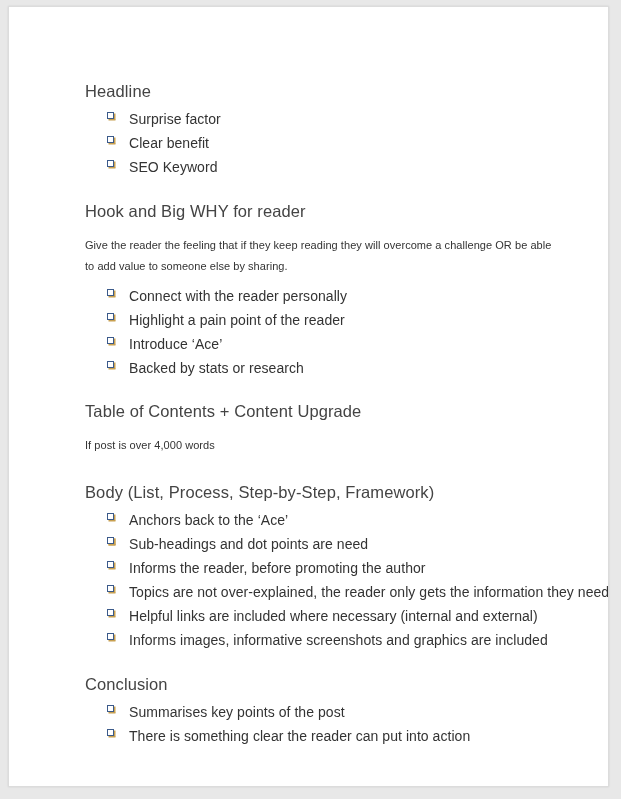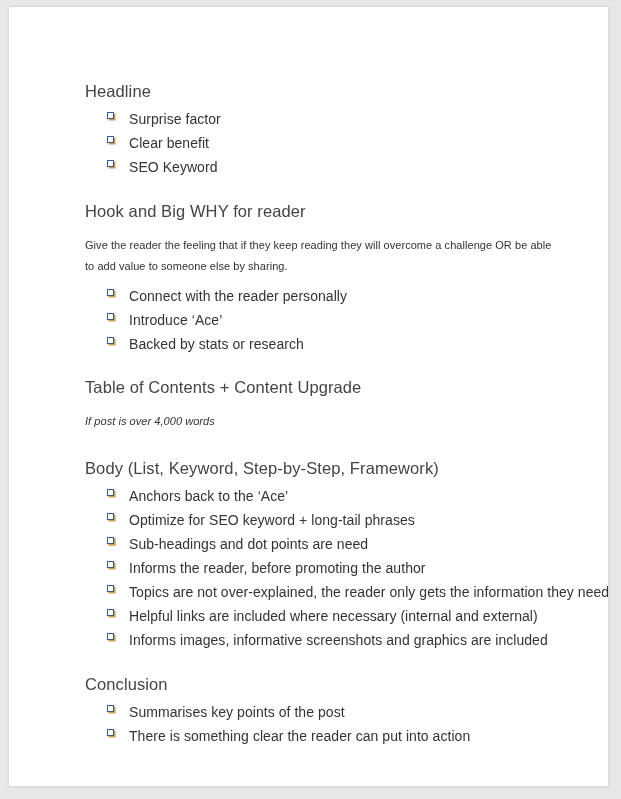--- a/index.html
+++ b/index.html
@@ -61,21 +61,20 @@
     font-size: 11px;
     color: #333333;
     line-height: 1.95;
     margin: 14px 0 0 0;
     padding: 0;
     max-width: 470px;
     letter-spacing: 0.05px;
   }
   p.para.tight {
     margin-top: 13px;
-    font-style: italic;
   }
 
   ul.check-list {
     list-style: none;
     margin: 11px 0 0 0;
     padding: 0 0 0 22px;
   }
   ul.check-list li {
     position: relative;
     font-size: 14px;
@@ -159,20 +158,30 @@
             <span>Connect with the reader personally</span>
           </li>
           <li>
             <span class="cb-icon">
               <svg width="9" height="9" viewBox="0 0 9 9">
                   <rect x="0.5" y="0.5" width="6" height="6" fill="#ffffff" stroke="#3b5a8a" stroke-width="1"></rect>
                   <rect x="7" y="1.5" width="1.5" height="6" fill="#c8a050"></rect>
                   <rect x="1.5" y="7" width="7" height="1.5" fill="#c8a050"></rect>
                 </svg>
             </span>
+            <span>Highlight a pain point of the reader</span>
+          </li>
+          <li>
+            <span class="cb-icon">
+              <svg width="9" height="9" viewBox="0 0 9 9">
+                  <rect x="0.5" y="0.5" width="6" height="6" fill="#ffffff" stroke="#3b5a8a" stroke-width="1"></rect>
+                  <rect x="7" y="1.5" width="1.5" height="6" fill="#c8a050"></rect>
+                  <rect x="1.5" y="7" width="7" height="1.5" fill="#c8a050"></rect>
+                </svg>
+            </span>
             <span>Introduce ‘Ace’</span>
           </li>
           <li>
             <span class="cb-icon">
               <svg width="9" height="9" viewBox="0 0 9 9">
                   <rect x="0.5" y="0.5" width="6" height="6" fill="#ffffff" stroke="#3b5a8a" stroke-width="1"></rect>
                   <rect x="7" y="1.5" width="1.5" height="6" fill="#c8a050"></rect>
                   <rect x="1.5" y="7" width="7" height="1.5" fill="#c8a050"></rect>
                 </svg>
             </span>
@@ -180,41 +189,31 @@
           </li>
         </ul>
       </div>
 
       <div class="heading-block">
         <h2 class="section-heading">Table of Contents + Content Upgrade</h2>
         <p class="para tight">If post is over 4,000 words</p>
       </div>
 
       <div class="heading-block">
-        <h2 class="section-heading">Body (List, Keyword, Step-by-Step, Framework)</h2>
+        <h2 class="section-heading">Body (List, Process, Step-by-Step, Framework)</h2>
         <ul class="check-list">
           <li>
             <span class="cb-icon">
               <svg width="9" height="9" viewBox="0 0 9 9">
                   <rect x="0.5" y="0.5" width="6" height="6" fill="#ffffff" stroke="#3b5a8a" stroke-width="1"></rect>
                   <rect x="7" y="1.5" width="1.5" height="6" fill="#c8a050"></rect>
                   <rect x="1.5" y="7" width="7" height="1.5" fill="#c8a050"></rect>
                 </svg>
             </span>
             <span>Anchors back to the ‘Ace’</span>
-          </li>
-          <li>
-            <span class="cb-icon">
-              <svg width="9" height="9" viewBox="0 0 9 9">
-                  <rect x="0.5" y="0.5" width="6" height="6" fill="#ffffff" stroke="#3b5a8a" stroke-width="1"></rect>
-                  <rect x="7" y="1.5" width="1.5" height="6" fill="#c8a050"></rect>
-                  <rect x="1.5" y="7" width="7" height="1.5" fill="#c8a050"></rect>
-                </svg>
-            </span>
-            <span>Optimize for SEO keyword + long-tail phrases</span>
           </li>
           <li>
             <span class="cb-icon">
               <svg width="9" height="9" viewBox="0 0 9 9">
                   <rect x="0.5" y="0.5" width="6" height="6" fill="#ffffff" stroke="#3b5a8a" stroke-width="1"></rect>
                   <rect x="7" y="1.5" width="1.5" height="6" fill="#c8a050"></rect>
                   <rect x="1.5" y="7" width="7" height="1.5" fill="#c8a050"></rect>
                 </svg>
             </span>
           </li>

